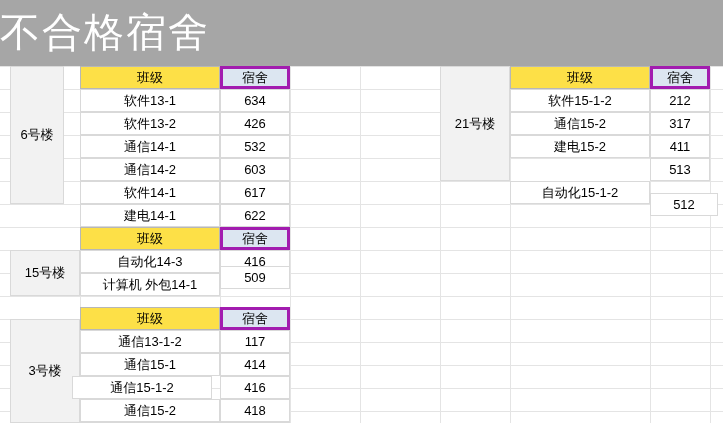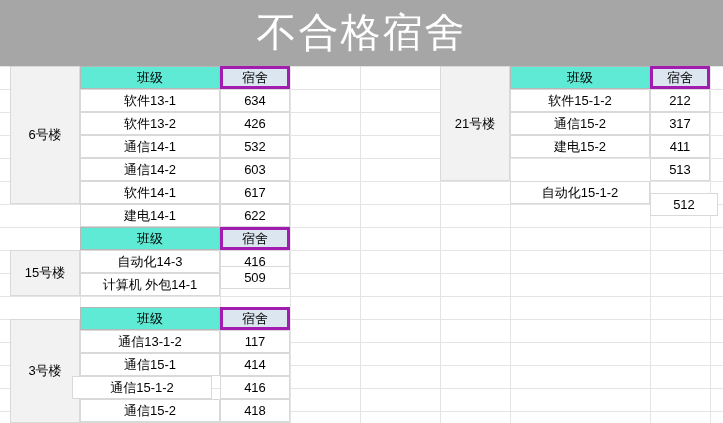--- a/index.html
+++ b/index.html
@@ -29,21 +29,20 @@
     background: #a6a6a6;
     border-bottom: 1px solid #d0d0d0;
   }
   .title-text {
     position: absolute;
     left: 0;
     top: 0;
     width: 723px;
     height: 66px;
     line-height: 66px;
-    text-align: center;
     font-family: "Liberation Serif", serif;
     font-size: 40px;
     color: #ffffff;
     letter-spacing: 2px;
     white-space: nowrap;
   }
   
   .cell {
     position: absolute;
     box-sizing: border-box;
@@ -65,21 +64,21 @@
     width: 1px;
     background: #e4e4e4;
   }
   .bldg-label {
     background: #f2f2f2;
     border: 1px solid #d9d9d9;
     font-size: 13px;
     color: #000;
   }
   .hdr-class {
-    background: #5eead4;
+    background: #fde047;
     border: 1px solid #b7b7b7;
     font-size: 13px;
     color: #000;
   }
   .hdr-room {
     background: #dce6f1;
     border: 3px solid #a21caf;
     font-size: 13px;
     color: #000;
   }
@@ -121,21 +120,21 @@
 
   <div class="grid-line-v" style="top:66px; left:80px; height:357px;"></div>
   <div class="grid-line-v" style="top:66px; left:220px; height:357px;"></div>
   <div class="grid-line-v" style="top:66px; left:290px; height:357px;"></div>
   <div class="grid-line-v" style="top:66px; left:360px; height:357px;"></div>
   <div class="grid-line-v" style="top:66px; left:440px; height:357px;"></div>
   <div class="grid-line-v" style="top:66px; left:510px; height:357px;"></div>
   <div class="grid-line-v" style="top:66px; left:650px; height:357px;"></div>
   <div class="grid-line-v" style="top:66px; left:710px; height:357px;"></div>
 
-  <div class="cell bldg-label" style="left:10px; top:66px; width:70px; height:138px;">6号楼</div>
+  <div class="cell bldg-label" style="left:10px; top:66px; width:54px; height:138px;">6号楼</div>
 
   <div class="cell hdr-class" style="left:80px; top:66px; width:140px; height:23px;">班级</div>
   <div class="cell hdr-room" style="left:220px; top:66px; width:70px; height:23px;">宿舍</div>
 
   <div class="cell data-class" style="left:80px; top:89px; width:140px; height:23px;">软件13-1</div>
   <div class="cell data-room" style="left:220px; top:89px; width:70px; height:23px;">634</div>
 
   <div class="cell data-class" style="left:80px; top:112px; width:140px; height:23px;">软件13-2</div>
   <div class="cell data-room" style="left:220px; top:112px; width:70px; height:23px;">426</div>
 

